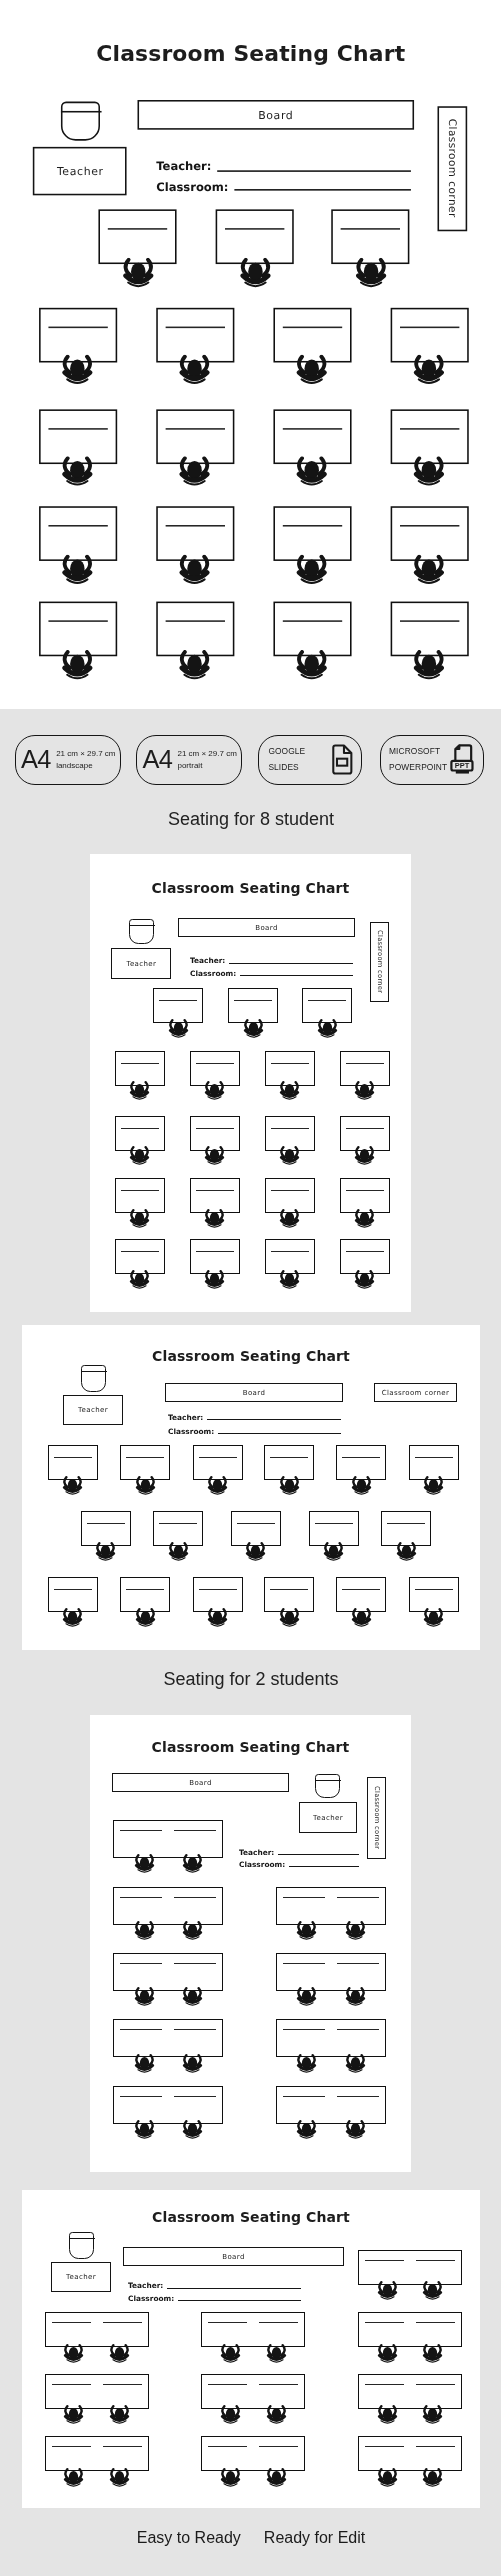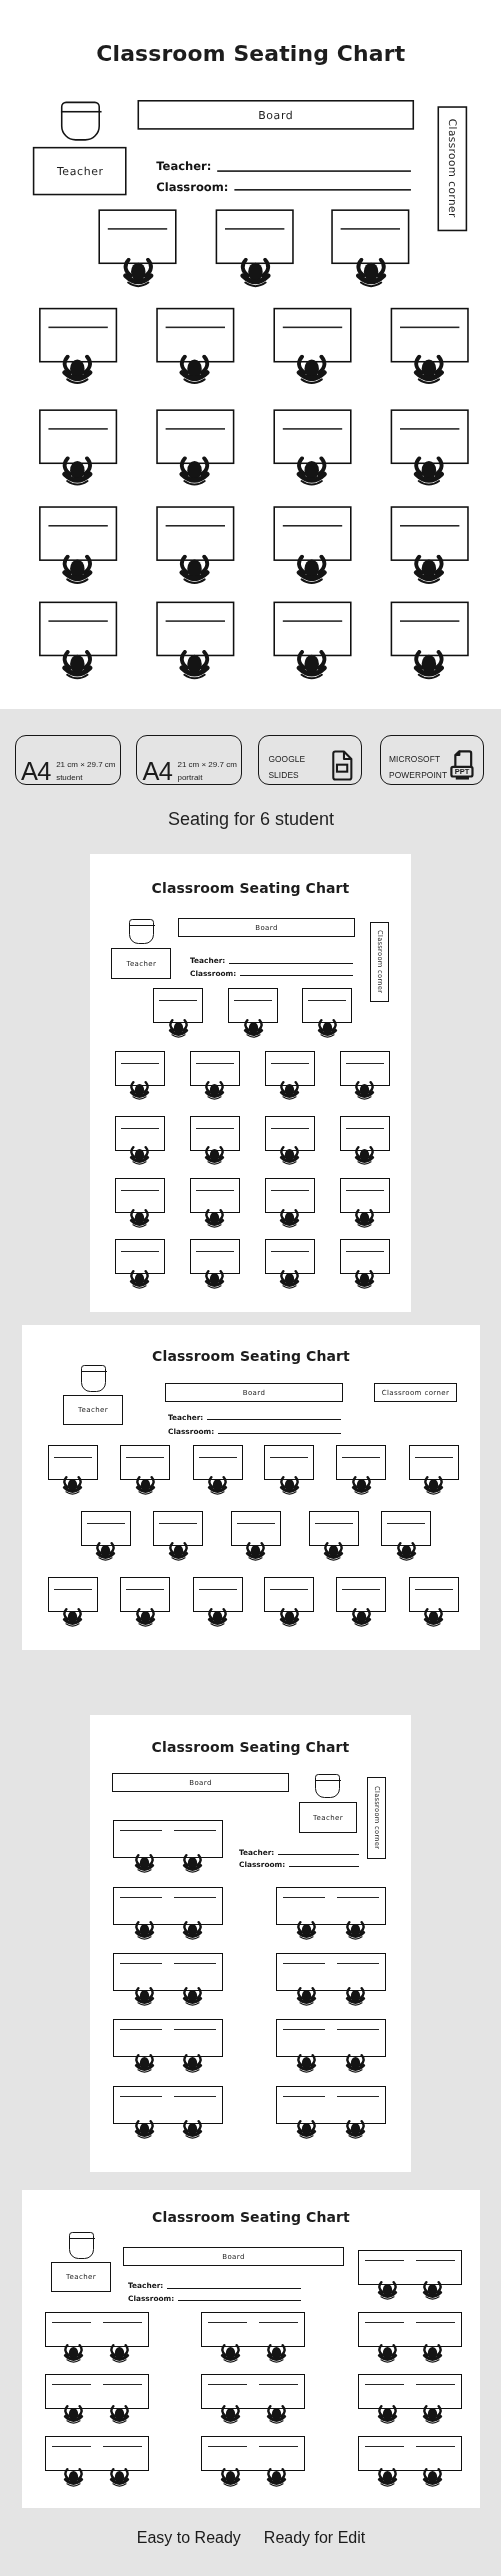--- a/index.html
+++ b/index.html
@@ -28,22 +28,22 @@
   .desk{position:absolute;border:1.3px solid #101010;background:#fff;box-sizing:border-box;z-index:1;}
   .nline{position:absolute;border-top:1.1px solid #262626;height:0;}
   .s1{left:11%;right:11%;top:32%;}
   .s2a{left:5.5%;width:39%;top:26%;}
   .s2b{right:5.5%;width:39%;top:26%;}
   .student{position:absolute;width:31px;z-index:2;}
   .student svg{display:block;width:100%;height:auto;}
 
   
   .badges{position:absolute;left:0;top:735px;width:502px;height:50px;}
-  .badge{position:absolute;top:0;height:50px;border:1.3px solid #161616;border-radius:11px;
-         display:flex;align-items:flex-end;box-sizing:border-box;
+  .badge{position:absolute;top:0;height:50px;border:1.3px solid #161616;border-radius:20px;
+         display:flex;align-items:center;box-sizing:border-box;
          font-family:"Liberation Sans",sans-serif;color:#1c1c1c;}
   .badge.b1{left:14.7px;width:106px;padding:0 4px 0 5.4px;}
   .badge.b2{left:136px;width:106px;padding:0 4px 0 5.4px;}
   .badge.b3{left:258px;width:104px;padding:0 8px 0 9.4px;}
   .badge.b4{left:380px;width:104px;padding:0 6.7px 0 8px;}
   .a4big{font-size:25.4px;line-height:1;letter-spacing:-0.7px;}
   .a4col{display:flex;flex-direction:column;margin-left:5.4px;font-size:8px;line-height:1.55;}
   .appcol{display:flex;flex-direction:column;font-size:8.4px;line-height:1.9;letter-spacing:0.1px;}
   .bicon{margin-left:auto;flex:none;}
 
@@ -320,21 +320,21 @@
           </svg>
         </div>
       </div>
   </section>
 
   <div class="badges">
     <div class="badge b1">
       <span class="a4big">A4</span>
       <span class="a4col">
         <span>21 cm × 29.7 cm</span>
-        <span>student</span>
+        <span>landscape</span>
       </span>
     </div>
     <div class="badge b2">
       <span class="a4big">A4</span>
       <span class="a4col">
         <span>21 cm × 29.7 cm</span>
         <span>portrait</span>
       </span>
     </div>
     <div class="badge b3">
@@ -360,21 +360,21 @@
           <path d="M28 5 H51 Q55 5 55 9 V40" fill="none" stroke="#1a1a1a" stroke-width="5" stroke-linejoin="round"></path>
           <path d="M28 5 V13 H19 Z M19 13 V40" fill="none" stroke="#1a1a1a" stroke-width="5" stroke-linejoin="round"></path>
           <path d="M20 66 H50" fill="none" stroke="#1a1a1a" stroke-width="6"></path>
           <rect x="10" y="40" width="48" height="22" rx="4" fill="#e4e4e4" stroke="#1a1a1a" stroke-width="5"></rect>
           <text x="34" y="57" text-anchor="middle" font-family="Liberation Sans, sans-serif" font-weight="bold" font-size="17" fill="#1a1a1a">PPT</text>
         </svg>
       </span>
     </div>
   </div>
 
-  <h2 class="heading h1">Seating for 6 student</h2>
+  <h2 class="heading h1">Seating for 8 student</h2>
   <div class="page p1" style="width: 321px; height: 458px;">
       <div class="p-title" style="top: 27px;">Classroom Seating Chart</div>
       <div class="pbox board" style="left: 88px; top: 64px; width: 177px; height: 19.4px;">
         <span>Board</span>
       </div>
       <div class="bin" style="left: 39px; top: 65px; width: 25.4px; height: 25px;">
         <i></i>
       </div>
       <div class="pbox tdesk" style="left: 21.4px; top: 94px; width: 60px; height: 31px;">
         <span>Teacher</span>
@@ -844,20 +844,21 @@
         <svg viewBox="0 0 100 68" xmlns="http://www.w3.org/2000/svg">
           <path d="M30 4 C21 14 21 27 35 37" fill="none" stroke="#141414" stroke-width="8" stroke-linecap="round"></path>
           <path d="M70 4 C79 14 79 27 65 37" fill="none" stroke="#141414" stroke-width="8" stroke-linecap="round"></path>
           <ellipse cx="50" cy="29" rx="15" ry="19" fill="#141414"></ellipse>
           <path d="M24 37 Q50 62 76 37" fill="none" stroke="#141414" stroke-width="10" stroke-linecap="round"></path>
           <path d="M29 51 Q50 66 71 51" fill="none" stroke="#141414" stroke-width="4" stroke-linecap="round"></path>
         </svg>
       </div>
     </div>
 
+  <h2 class="heading h2">Seating for 2 students</h2>
   <div class="page p3" style="width: 321px; height: 457px;">
       <div class="p-title" style="top: 25.4px;">Classroom Seating Chart</div>
       <div class="pbox board" style="left: 22px; top: 58px; width: 177px; height: 19.4px;">
         <span>Board</span>
       </div>
       <div class="bin" style="left: 225px; top: 59px; width: 25px; height: 24px;">
         <i></i>
       </div>
       <div class="pbox tdesk" style="left: 209px; top: 87px; width: 58px; height: 31px;">
         <span>Teacher</span>

